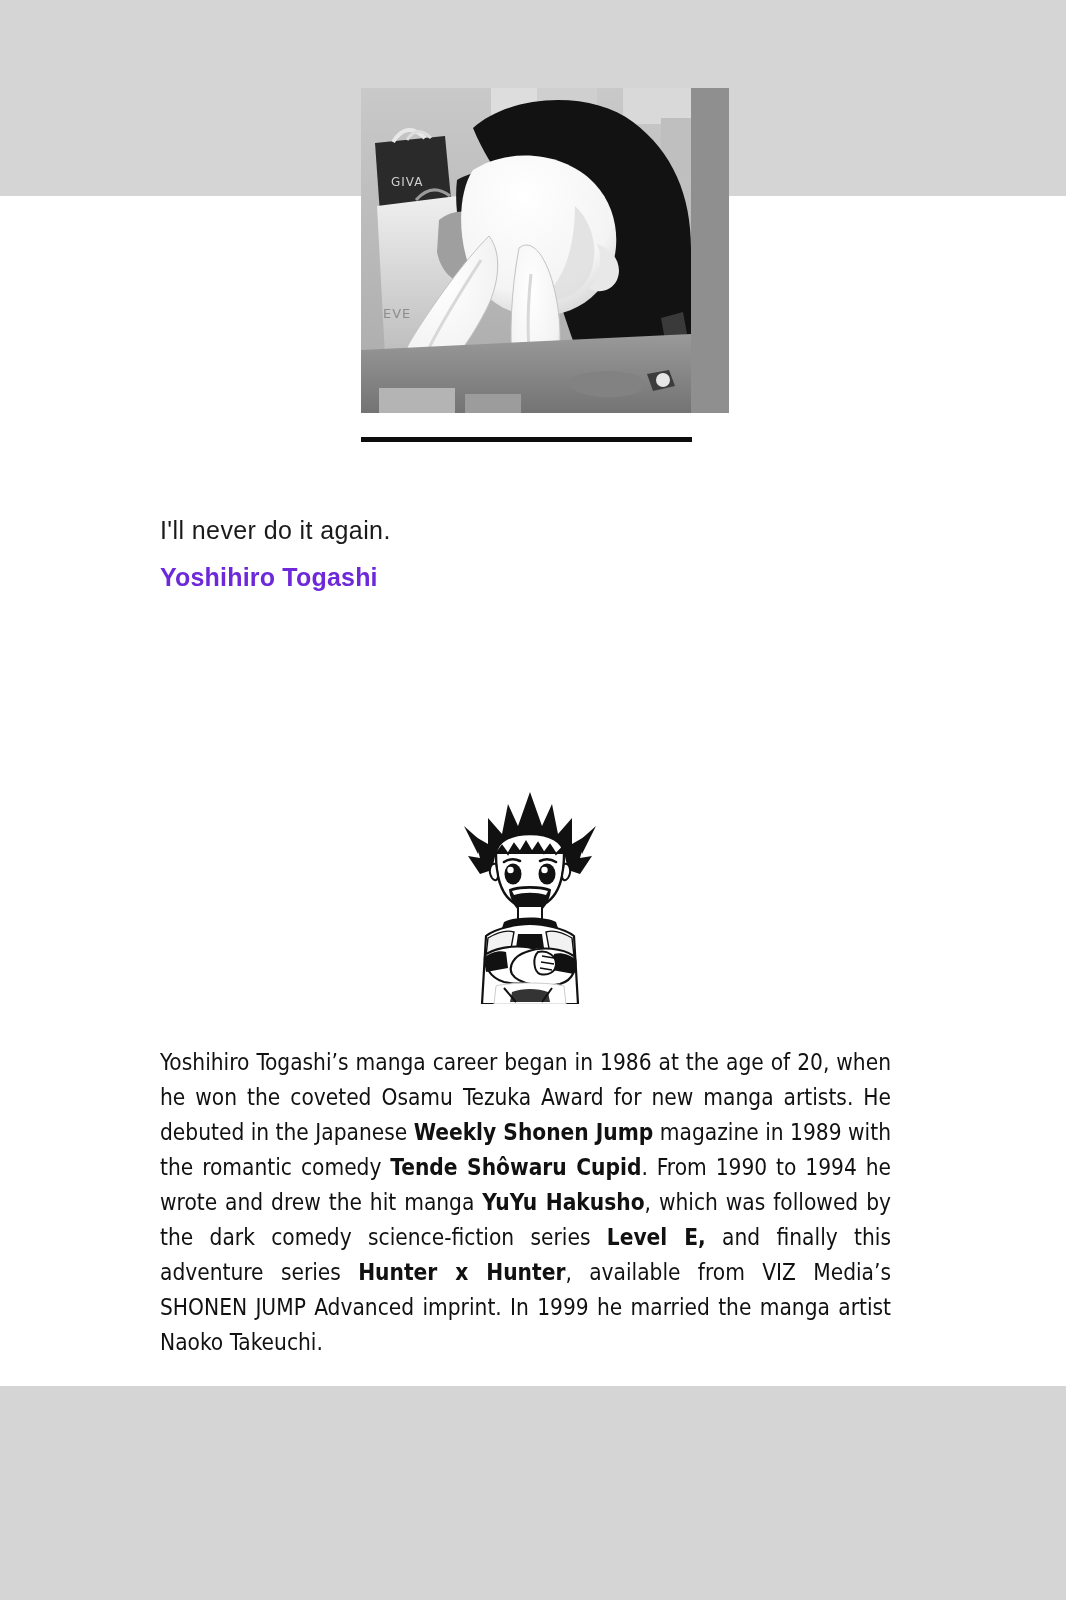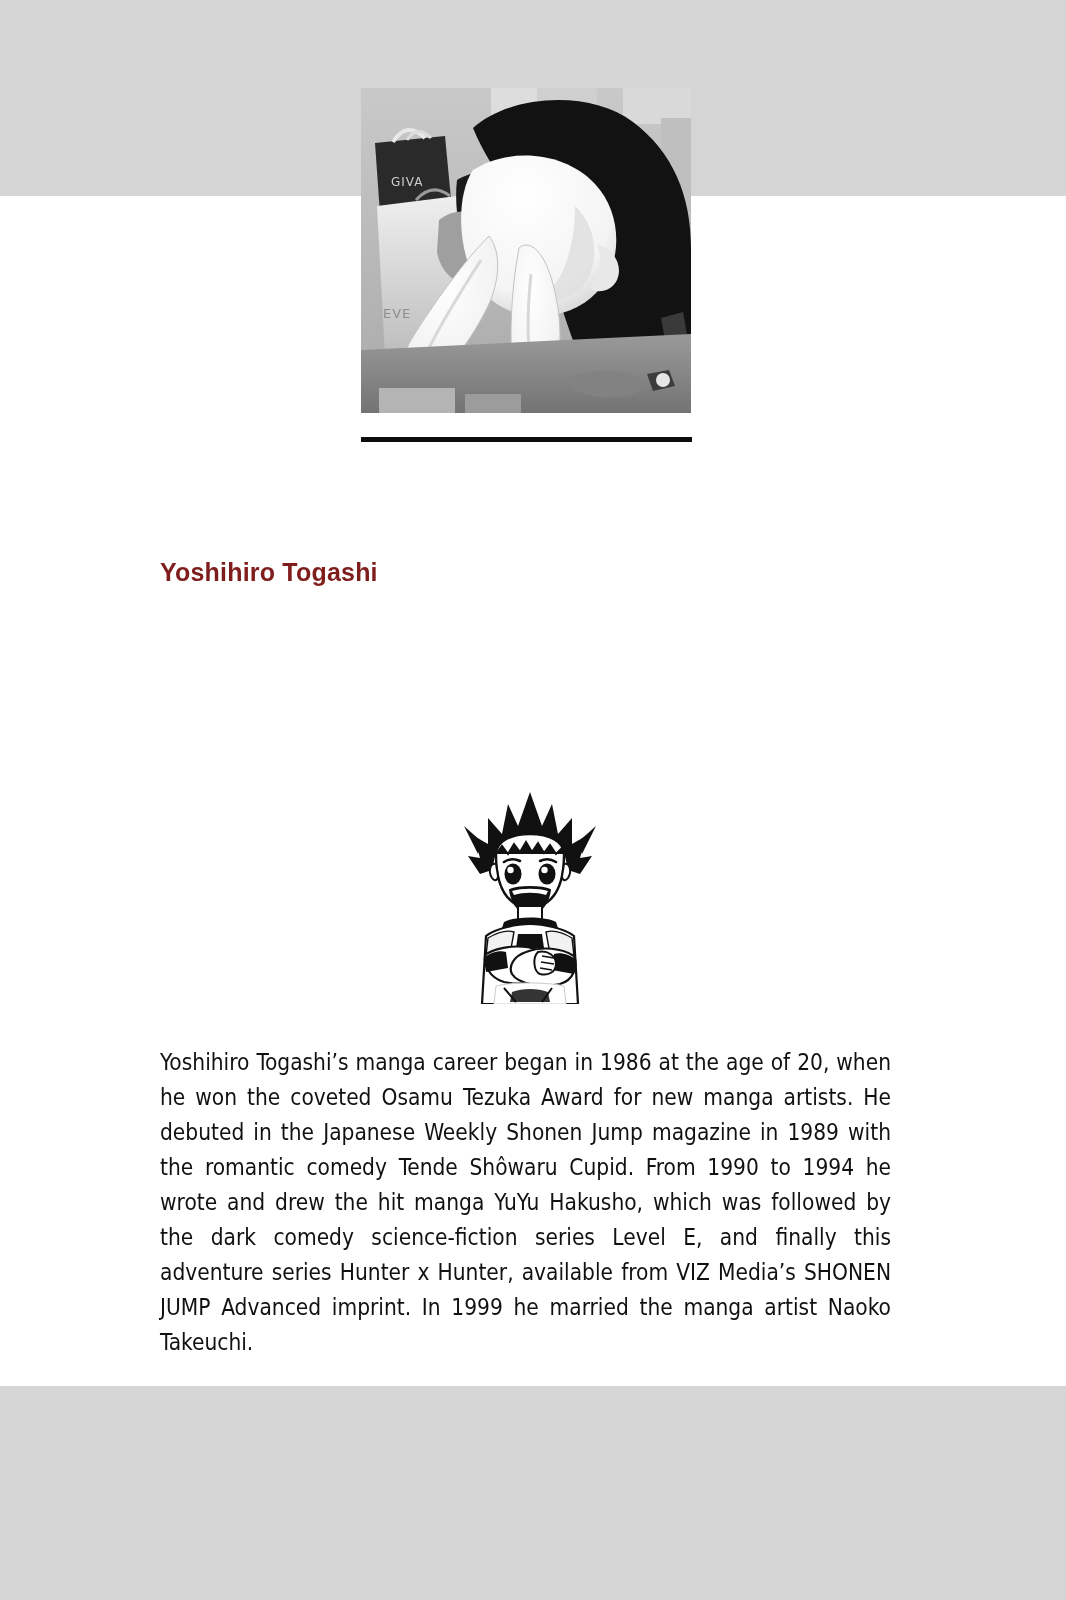--- a/index.html
+++ b/index.html
@@ -33,21 +33,21 @@
     width: 1066px;
     height: 1190px;
     background: #ffffff;
   }
 
   
   .photo {
     position: absolute;
     left: 361px;
     top: 88px;
-    width: 330px;
+    width: 368px;
     height: 325px;
     overflow: hidden;
     background: #8f8f8f;
   }
   .photo svg { display: block; }
 
   
   .jp-name-wrap {
     position: absolute;
     left: 361px;
@@ -81,26 +81,26 @@
   }
   .quote-text {
     font-family: "Liberation Sans Narrow", "Liberation Sans", sans-serif;
     font-size: 25px;
     font-weight: 400;
     letter-spacing: 0.4px;
     color: #1a1a1a;
     line-height: 1.2;
   }
   .quote-attrib {
-    margin-top: 42px;
+    margin-top: 17px;
     font-family: "Liberation Sans Narrow", "Liberation Sans", sans-serif;
     font-size: 25px;
     font-weight: 700;
     letter-spacing: 0.2px;
-    color: #7f1d1d;
+    color: #6d28d9;
     line-height: 1.2;
   }
 
   
   .character {
     position: absolute;
     left: 452px;
     top: 788px;
     width: 156px;
     height: 216px;
@@ -116,21 +116,21 @@
     font-family: "DejaVu Sans Condensed", "Liberation Sans", sans-serif;
     font-size: 22.5px;
     line-height: 35px;
     color: #111111;
     text-align: justify;
     text-justify: inter-word;
     -webkit-hyphens: none;
     hyphens: none;
   }
   .bio b {
-    font-weight: 400;
+    font-weight: 700;
   }
 </style>
 </head>
 <body>
 
 <div class="band band-top"></div>
 <div class="page-white"></div>
 <div class="band band-bottom"></div>
 
 <div class="photo">
@@ -204,20 +204,21 @@
     <rect x="18" y="300" width="76" height="25" fill="#b4b4b4"></rect>
     <rect x="104" y="306" width="56" height="19" fill="#9c9c9c"></rect>
   </svg>
 </div>
 
 <div class="jp-name-wrap">
   <div class="jp-rule"></div>
 </div>
 
 <div class="quote-block">
+  <div class="quote-text">I'll never do it again.</div>
   <div class="quote-attrib">Yoshihiro Togashi</div>
 </div>
 
 <div class="character">
   <svg width="156" height="216" viewBox="0 0 156 216">
 
     <path d="M78 4
              L90 38 L100 16 L106 46 L120 30 L120 56 L134 48 L128 70
              L140 68 L128 86 L116 82
              L112 64 L98 52 L78 46 L58 52 L44 64 L40 82

